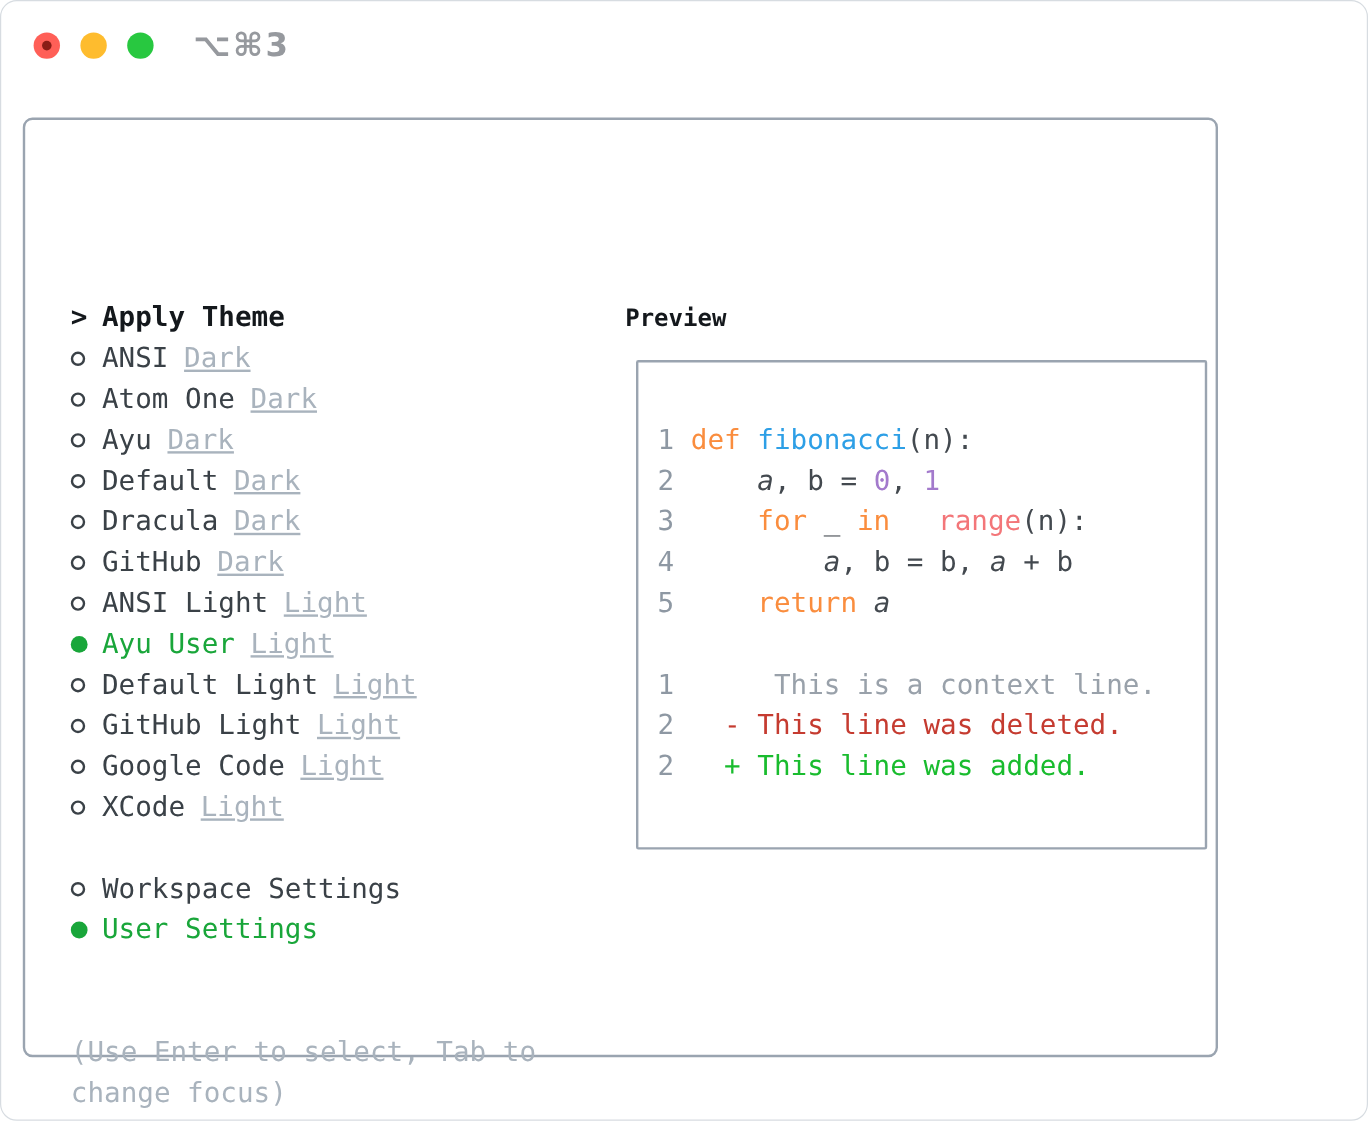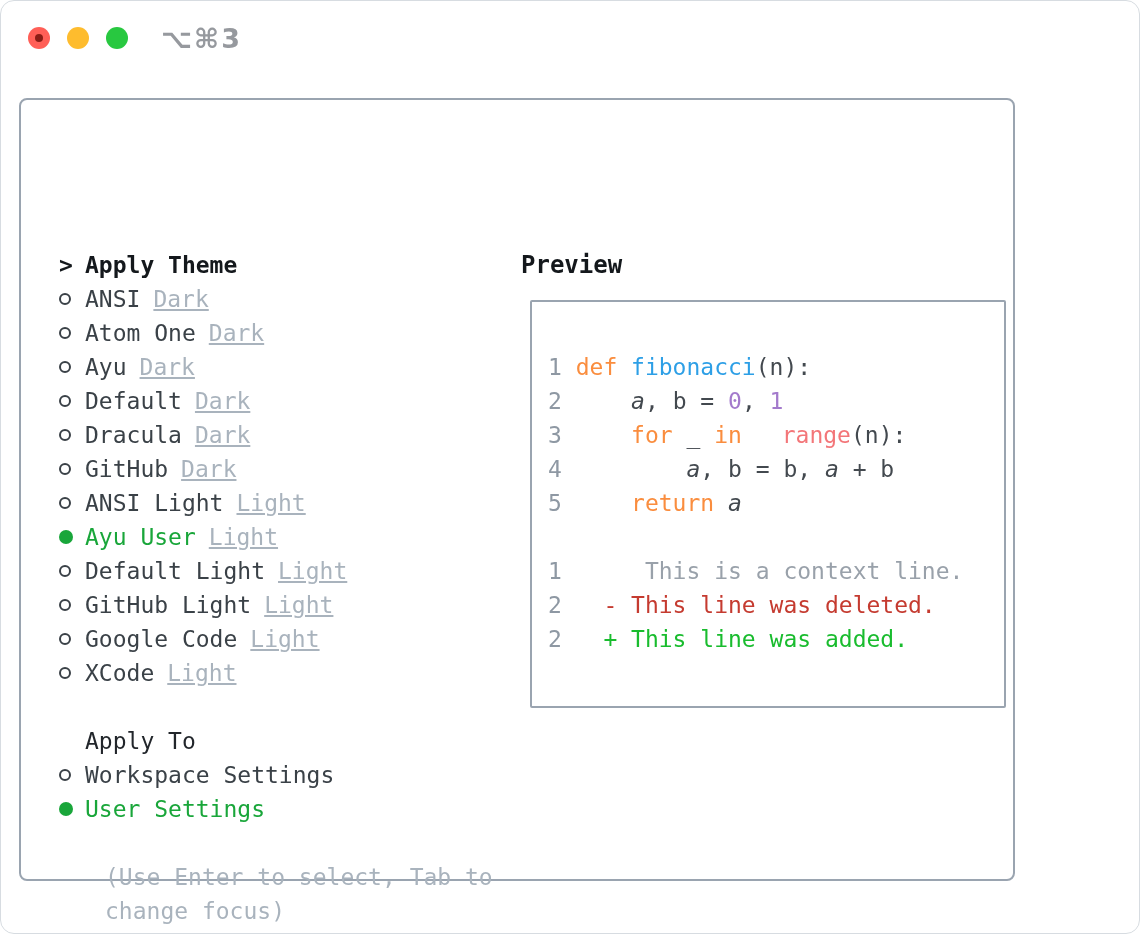--- a/index.html
+++ b/index.html
@@ -99,31 +99,30 @@
   .item-variant { color: var(--label-gray); margin-left: 13px; text-decoration: underline; }
   .selected .item-name { color: var(--green-selected); }
   #help-text {
     position: absolute;
     left: 38px;
     top: 760px;
     width: 440px;
     font-size: 23px;
     line-height: 34px;
     color: var(--label-gray);
-    margin-left: 46px;
   }
   
   #preview-header {
     position: absolute;
     left: 500px;
     top: 148px;
     height: 34px;
     display: flex;
     align-items: center;
-    font-size: 24px;
+    font-size: 20px;
     font-weight: 700;
     color: #14181c;
   }
   #preview-box {
     position: absolute;
     left: 509px;
     top: 200px;
     width: 476px;
     height: 408px;
     border: 2px solid var(--border-gray);
@@ -187,24 +186,20 @@
         <div class="row"><span class="mark-cell"><span class="ring"></span></span><span class="item-name">GitHub</span><span class="item-variant">Dark</span></div>
         <div class="row"><span class="mark-cell"><span class="ring"></span></span><span class="item-name">ANSI Light</span><span class="item-variant">Light</span></div>
         <div class="row selected"><span class="mark-cell"><span class="dot"></span></span><span class="item-name">Ayu User</span><span class="item-variant">Light</span></div>
         <div class="row"><span class="mark-cell"><span class="ring"></span></span><span class="item-name">Default Light</span><span class="item-variant">Light</span></div>
         <div class="row"><span class="mark-cell"><span class="ring"></span></span><span class="item-name">GitHub Light</span><span class="item-variant">Light</span></div>
         <div class="row"><span class="mark-cell"><span class="ring"></span></span><span class="item-name">Google Code</span><span class="item-variant">Light</span></div>
         <div class="row"><span class="mark-cell"><span class="ring"></span></span><span class="item-name">XCode</span><span class="item-variant">Light</span></div>
       </div>
 
     <div id="apply-list">
-      <div class="row">
-        <span class="mark-cell"></span>
-        <span class="hdr-plain">Apply To</span>
-      </div>
 
     <div class="row"><span class="mark-cell"><span class="ring"></span></span><span class="item-name">Workspace Settings</span></div>
         <div class="row selected"><span class="mark-cell"><span class="dot"></span></span><span class="item-name">User Settings</span></div>
       </div>
 
     <div id="help-text">(Use Enter to select, Tab to change focus)</div>
 
     <div id="preview-header">Preview</div>
 
     <div id="preview-box">

